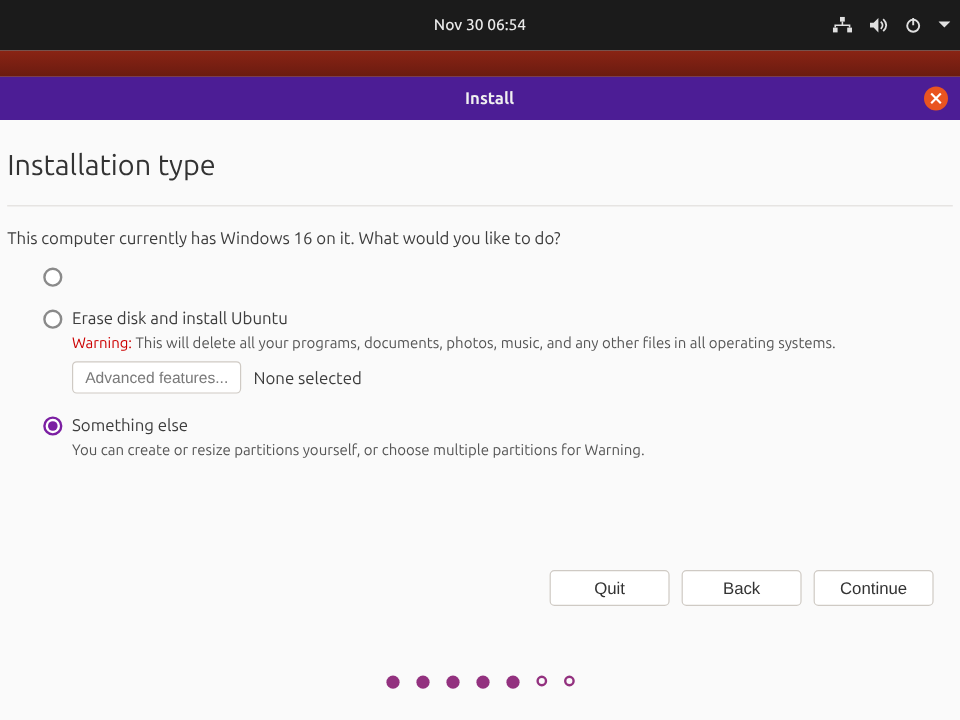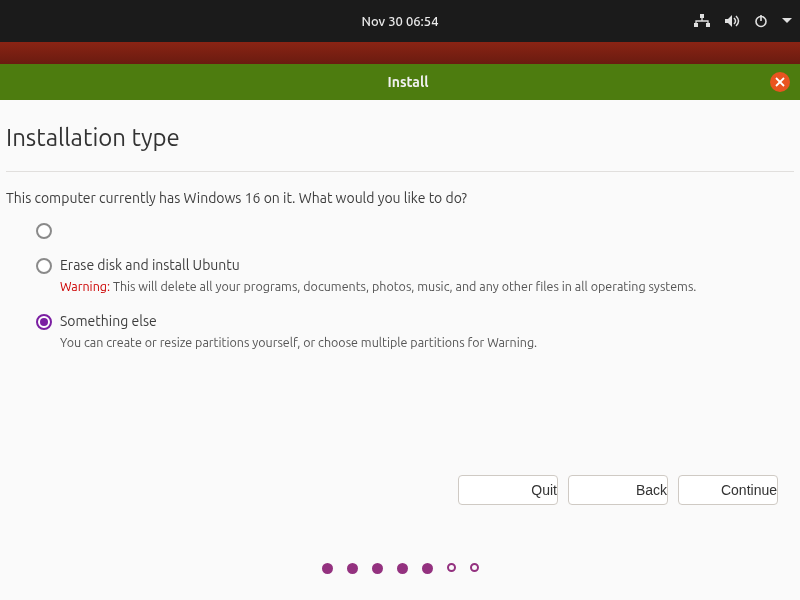--- a/index.html
+++ b/index.html
@@ -21,21 +21,21 @@
     position: absolute; right: 8px; top: 0; bottom: 0;
     display: flex; align-items: center; gap: 14px;
     color: #e0e0e0;
   }
   .topbar .icon svg { display: block; }
   .orange-strip {
     height: 22px;
     background: linear-gradient(#8a2414, #6a1b10);
   }
   .titlebar {
-    height: 36px; background: #4d7c0f; color: #f0f0f0;
+    height: 36px; background: #4c1d95; color: #f0f0f0;
     display: flex; align-items: center; justify-content: center;
     position: relative; font-weight: 600; font-size: 14px; padding-left: 16px;
   }
   .titlebar .close {
     position: absolute; right: 10px; top: 50%; transform: translateY(-50%);
     width: 20px; height: 20px; border-radius: 50%;
     background: #e95420; display: flex; align-items: center; justify-content: center;
     color: #fff; cursor: pointer;
   }
   .content {
@@ -83,21 +83,21 @@
     cursor: pointer;
   }
   .adv-status { color: #3d3d3d; font-size: 14px; }
   .footer-buttons {
     position: absolute; right: 22px; top: 475px;
     display: flex; gap: 10px;
   }
   .btn {
     border: 1px solid #cfcac4; background: #fff;
     color: #333; font-size: 14px;
-    padding: 6px 0; width: 100px; text-align: right;
+    padding: 6px 0; width: 100px; text-align: center;
     border-radius: 4px; cursor: pointer;
   }
   .progress-dots {
     position: absolute; left: 0; right: 0; top: 563px;
     display: flex; justify-content: center; gap: 14px;
   }
   .dot {
     width: 11px; height: 11px; border-radius: 50%;
     background: #93317f;
   }
@@ -168,20 +168,24 @@
 
     <div class="option">
       <div class="row">
         <div class="radio"></div>
         <span class="opt-label">Erase disk and install Ubuntu</span>
       </div>
       <div class="opt-desc">
         <span class="warn">Warning:</span>
         <span>This will delete all your programs, documents, photos, music, and any other files in all operating systems.</span>
       </div>
+      <div class="adv-row">
+        <button class="adv-btn">Advanced features...</button>
+        <span class="adv-status">None selected</span>
+      </div>
     </div>
 
     <div class="option">
       <div class="row">
         <div class="radio selected"></div>
         <span class="opt-label">Something else</span>
       </div>
       <div class="opt-desc">You can create or resize partitions yourself, or choose multiple partitions for Warning.</div>
     </div>
 

